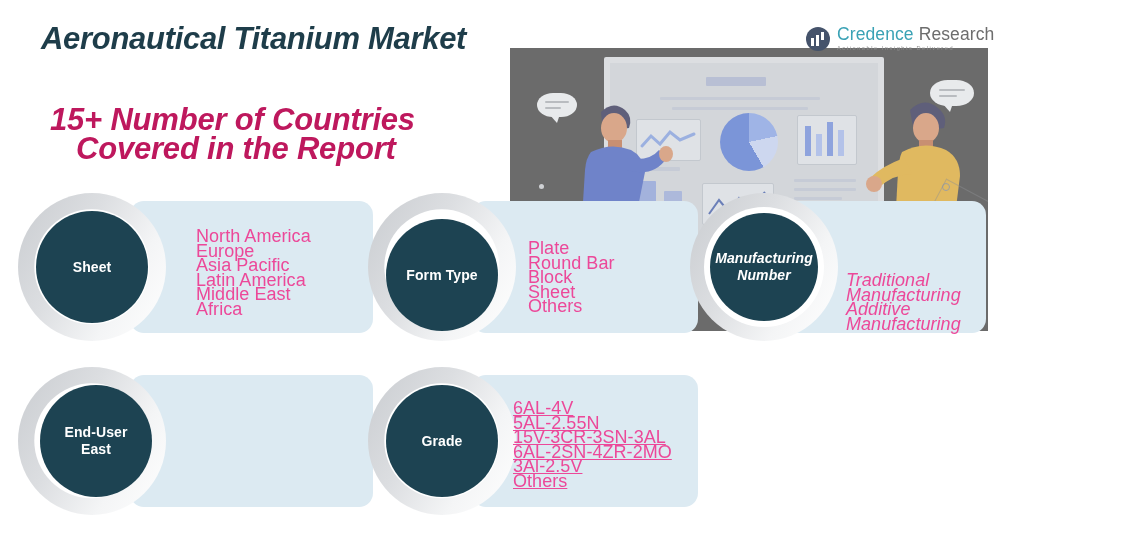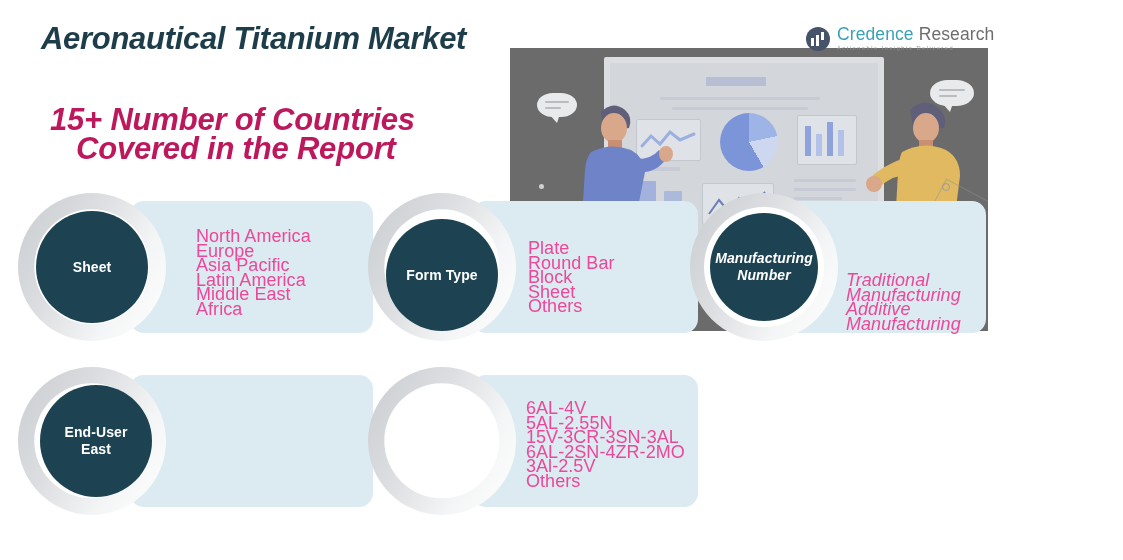--- a/index.html
+++ b/index.html
@@ -385,21 +385,26 @@
       <div class="circle-label">
         <span>End-User</span><br>
         <span>East</span>
       </div>
     </div>
   </div>
 
   <div class="card" style="left:368px; top:367px; width:330px; height:148px;">
     <div class="card-panel" style="left:104px; top:8px; width:226px; height:132px;"></div>
     <div class="arc" style="left:0px; top:0px; width:148px; height:148px;"></div>
-    <div class="card-list" style="left:158px; top:34px; width:170px;">6AL-4V
+    <div class="circle" style="left:18px; top:18px; width:112px; height:112px;">
+      <div class="circle-label">
+        <span>Grade</span>
+      </div>
+    </div>
+    <div class="card-list" style="left:145px; top:34px; width:170px;text-decoration:underline;">6AL-4V
 5AL-2.55N
 15V-3CR-3SN-3AL
 6AL-2SN-4ZR-2MO
 3Al-2.5V
 Others</div>
   </div>
 
 </div>
 
 </body></html>

